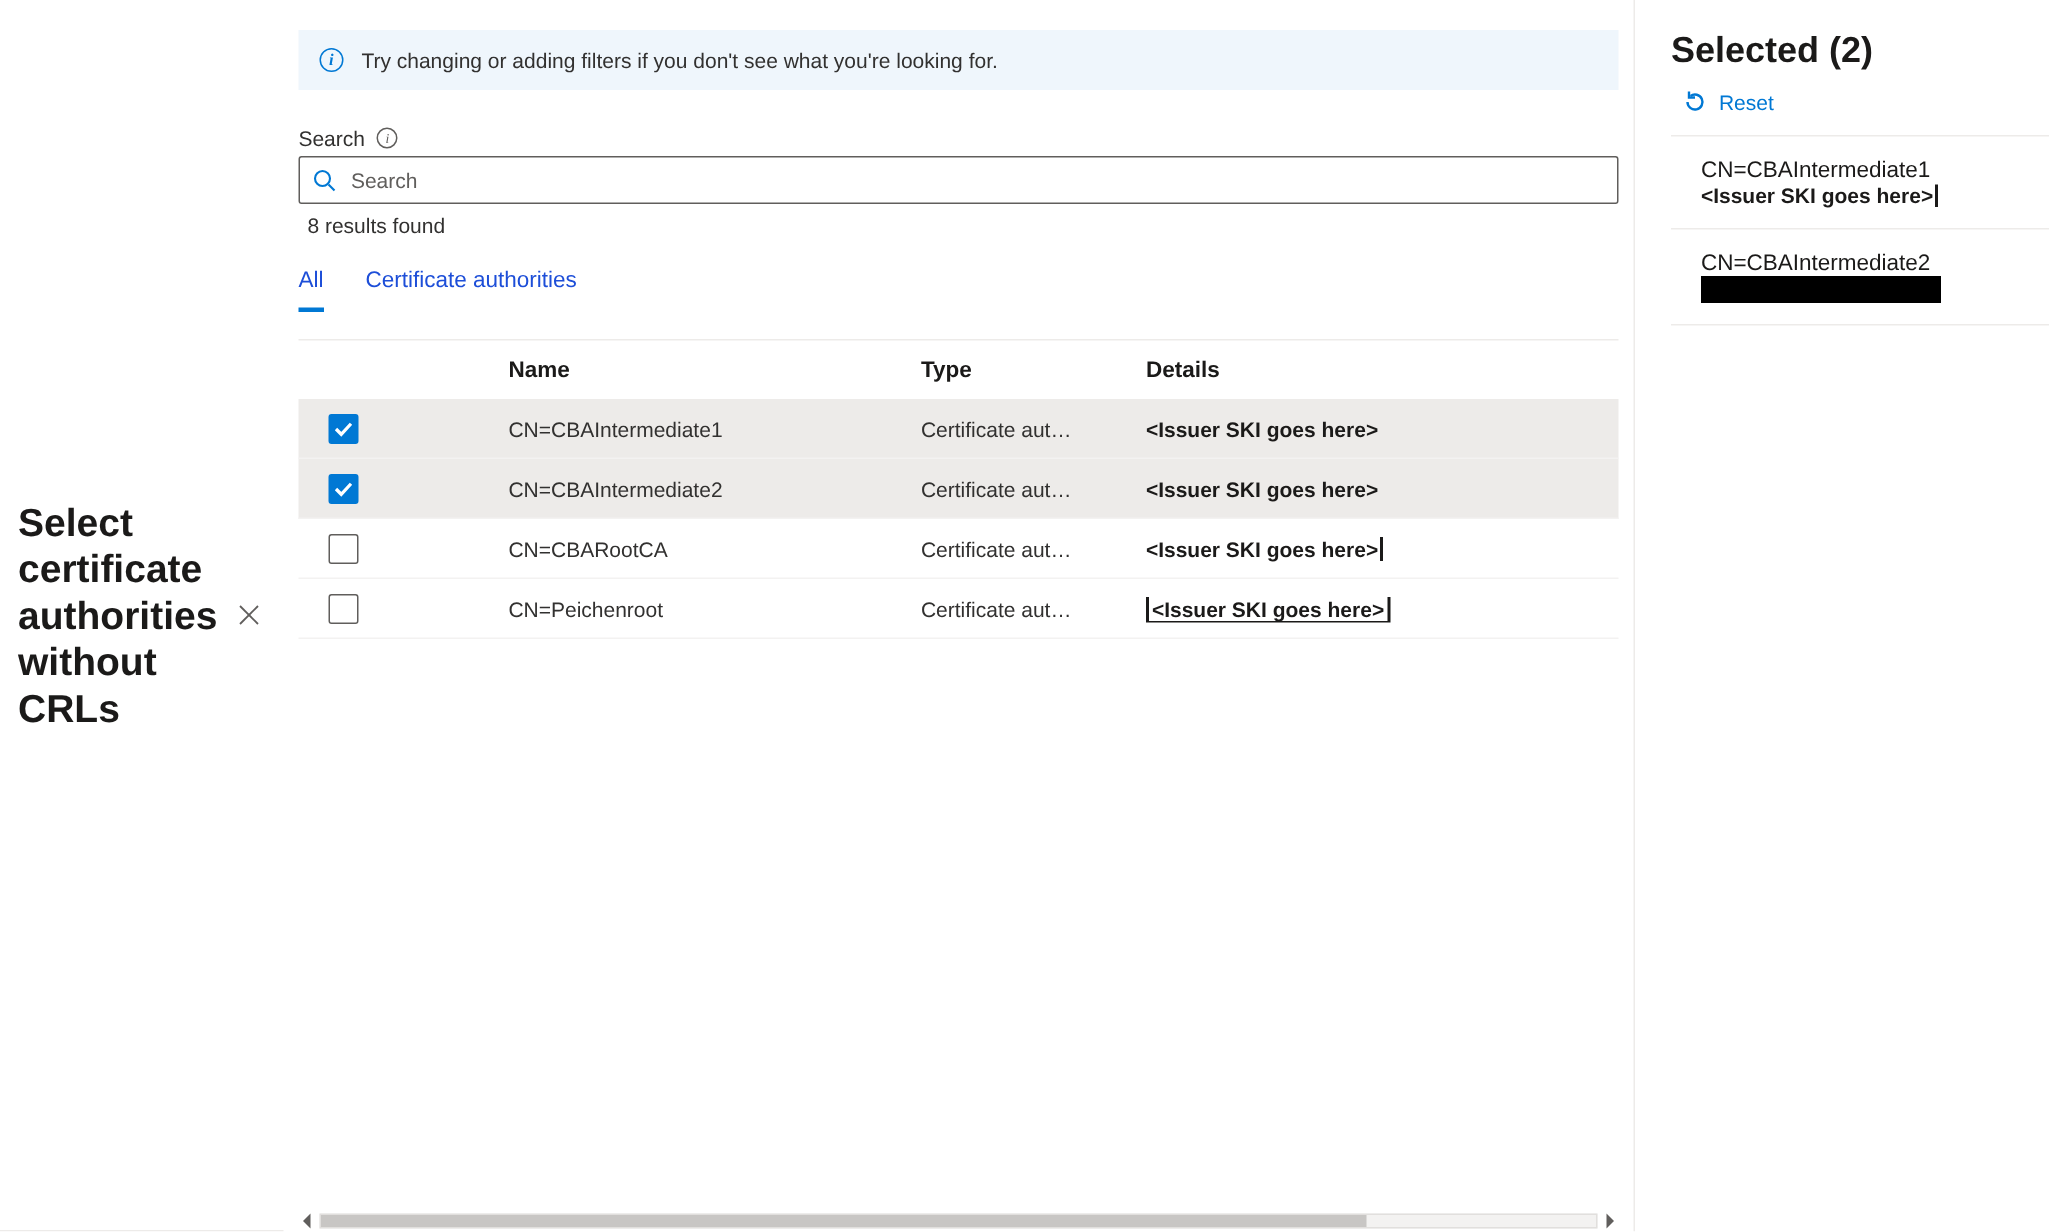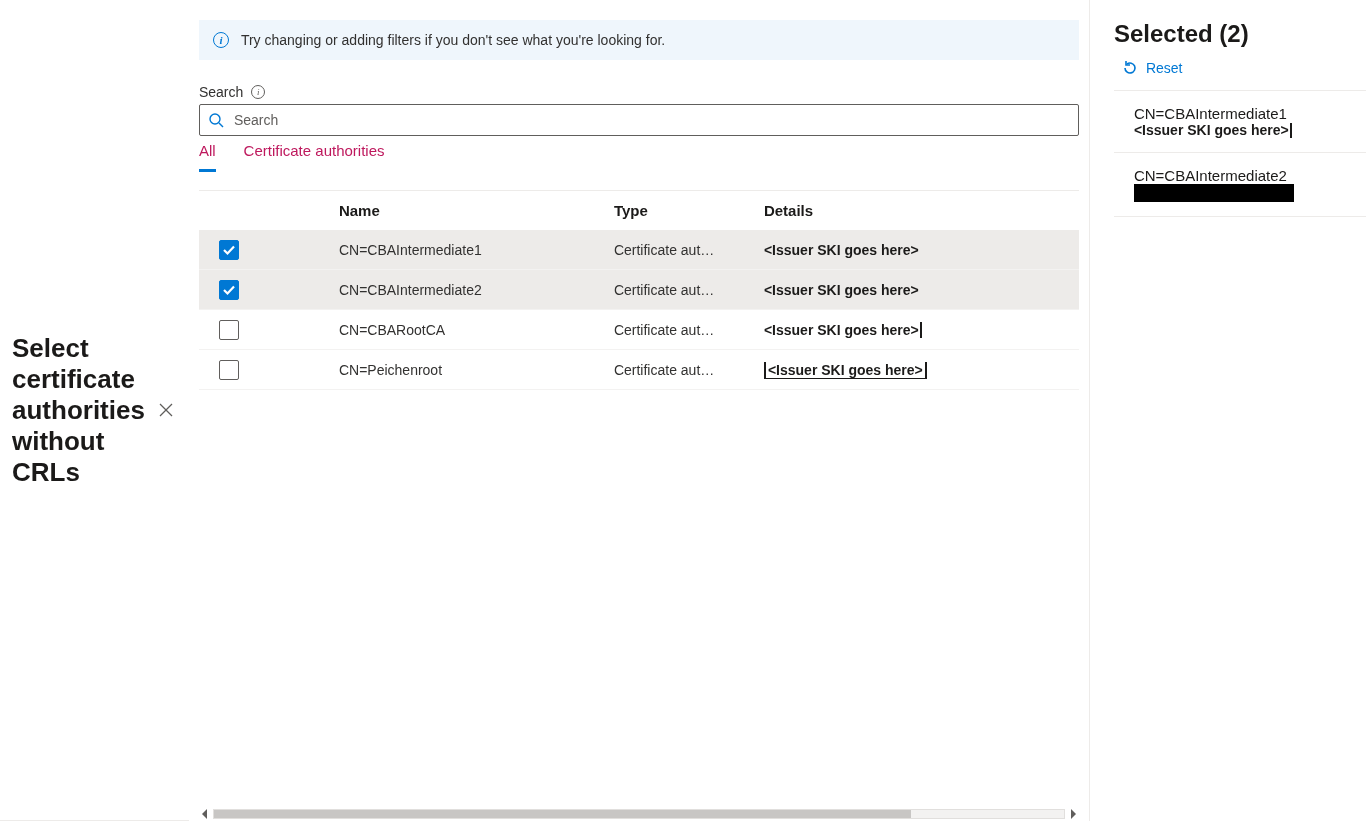--- a/index.html
+++ b/index.html
@@ -74,21 +74,21 @@
   .search-box input {
     border: none; outline: none; flex:1; font-size: 14px; color:#323130;
     background: transparent;
   }
   .search-box input::placeholder { color: #605e5c; }
   .results-found { padding: 6px 6px 14px 6px; font-size: 14px; color:#323130; }
 
   
   .tabs { display:flex; gap: 28px; padding: 0 0 0 0; border-bottom: none; }
   .tab {
-    padding: 6px 0 10px 0; font-size: 15px; color:#be185d; cursor:pointer;
+    padding: 6px 0 10px 0; font-size: 15px; color:#1d4ed8; cursor:pointer;
     border-bottom: 3px solid transparent;
   }
   .tab.active { border-bottom-color: #0078d4; font-weight: 400; }
 
   
   .table-wrap { margin-top: 18px; position: relative; flex:1; display:flex; flex-direction:column; min-height:0; }
   .thead, .trow {
     display: grid;
     grid-template-columns: 140px 275px 150px 1fr;
     align-items: center;
@@ -209,20 +209,21 @@
         <span class="mini-info">i</span>
       </div>
 
       <div class="search-box">
         <svg viewBox="0 0 16 16" fill="none" stroke="currentColor" stroke-width="1.4">
           <circle cx="7" cy="7" r="5"></circle>
             <line x1="11" y1="11" x2="15" y2="15"></line>
         </svg>
         <input type="text" placeholder="Search" style="">
       </div>
+      <div class="results-found">8 results found</div>
 
       <div class="tabs">
         <div class="tab active">All</div>
         <div class="tab">Certificate authorities</div>
       </div>
 
       <div class="table-wrap">
         <div class="thead row-sep-top">
           <div class="hcell">.</div>
           <div class="hcell">Name</div>

